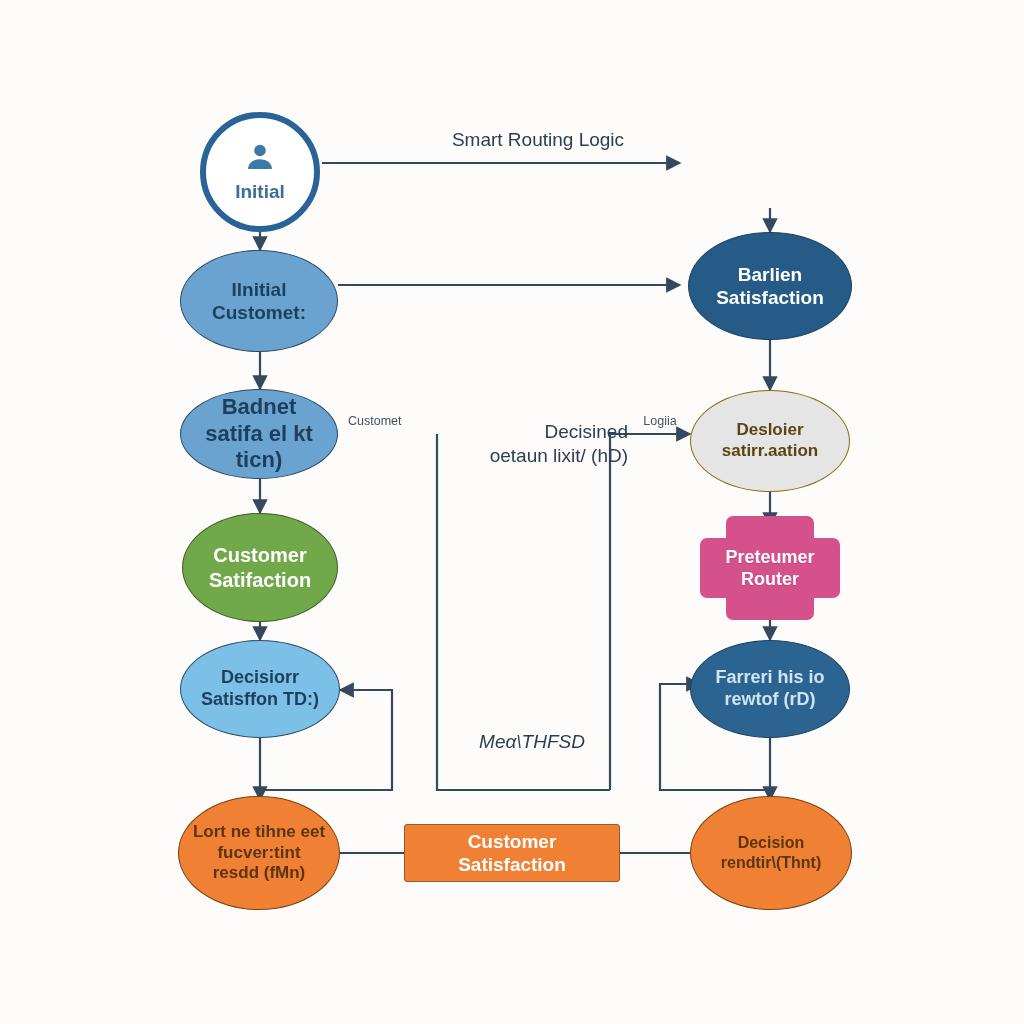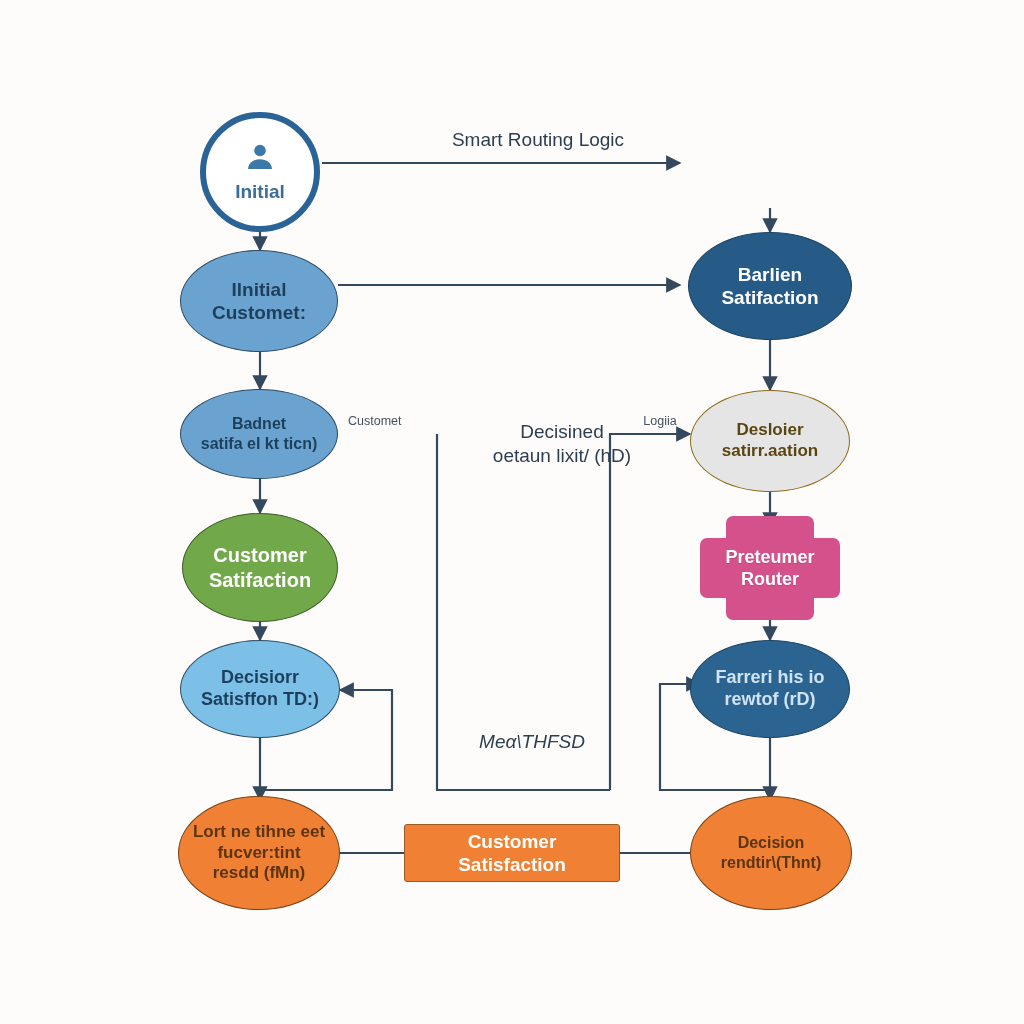--- a/index.html
+++ b/index.html
@@ -161,25 +161,25 @@
   </div>
 
 
   <div class="node ellipse" style="left:180px; top:250px; width:158px; height:102px; background:#6ba3d0; border-color:#2b4a63;">
     <span class="label" style="color:#1d3f5c; font-size:19px; font-weight:600;">Ilnitial
 Customet:</span>
   </div>
 
   <div class="node ellipse" style="left:688px; top:232px; width:164px; height:108px; background:#255b86; border-color:#1b4363;">
     <span class="label" style="color:#ffffff; font-size:19px; font-weight:700;">Barlien
-Satifaction</span>
+Satisfaction</span>
   </div>
 
   <div class="node ellipse" style="left:180px; top:389px; width:158px; height:90px; background:#6ba3d0; border-color:#2b4a63;">
-    <span class="label" style="color:#1d3f5c; font-size:16px; font-weight:600;">Badnet
+    <span class="label" style="color:#1d3f5c; font-size:22px; font-weight:600;">Badnet
 satifa el kt ticn)</span>
   </div>
 
   <div class="node ellipse" style="left:690px; top:390px; width:160px; height:102px; background:#e5e5e5; border-color:#8c6a14;">
     <span class="label" style="color:#5b4512; font-size:17px; font-weight:600;">Desloier
 satirr.aation</span>
   </div>
 
   <div class="node ellipse" style="left:182px; top:513px; width:156px; height:109px; background:#71a84a; border-color:#3c5c24;">
     <span class="label" style="color:#ffffff; font-size:20px; font-weight:700;">Customer
@@ -216,20 +216,20 @@
 
   <div class="node ellipse" style="left:690px; top:796px; width:162px; height:114px; background:#ef8034; border-color:#7a4313;">
     <span class="label" style="color:#5c3510; font-size:16px; font-weight:600;">Decision
 rendtir\(Thnt)</span>
   </div>
 
   <div class="edge-label mid" style="left:428px; top:128px; width:220px;">Smart Routing Logic</div>
 
   <div class="edge-label small" style="left:348px; top:414px; width:90px; text-align:left;">Customet</div>
 
-  <div class="edge-label mid" style="left:472px; top:420px; width:180px;">Decisined
+  <div class="edge-label mid" style="left:448px; top:420px; width:180px;text-align:right;">Decisined
 oetaun lixit/ (hD)</div>
 
   <div class="edge-label small" style="left:630px; top:414px; width:60px; text-align:center;">Logiia</div>
 
   <div class="edge-label mid" style="left:462px; top:730px; width:140px;font-style:italic;">Meα\THFSD</div>
 
 </div>
 
 </body></html>

